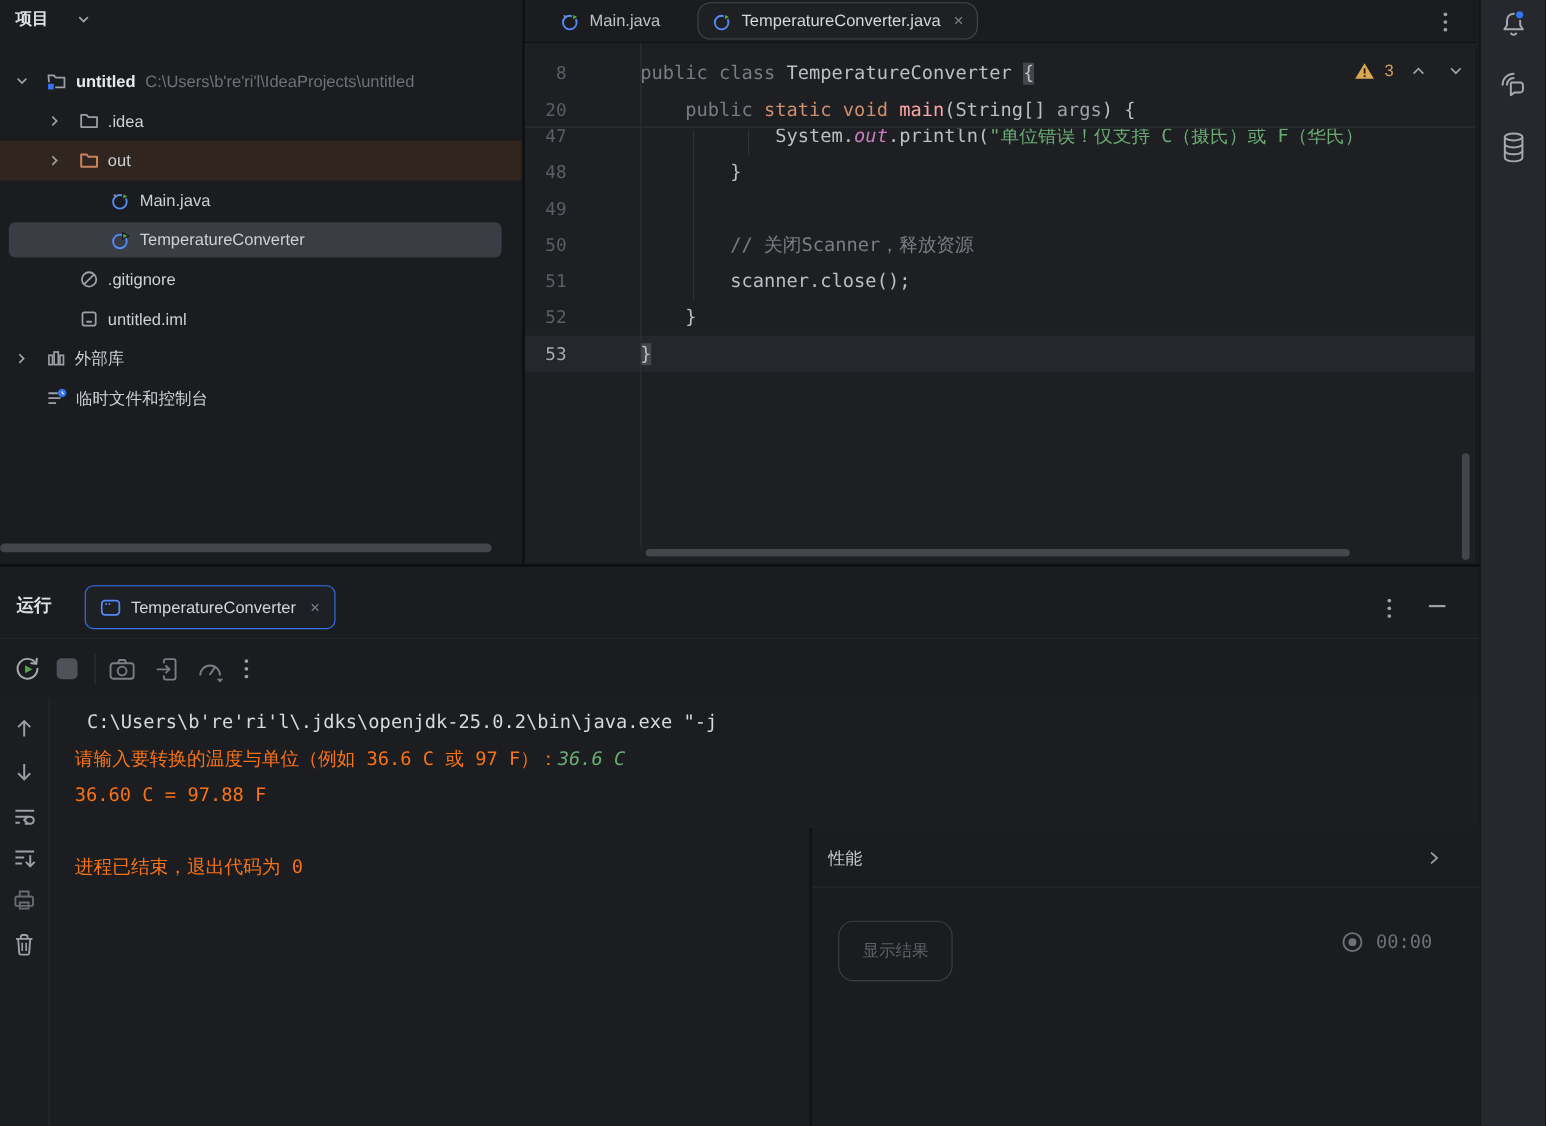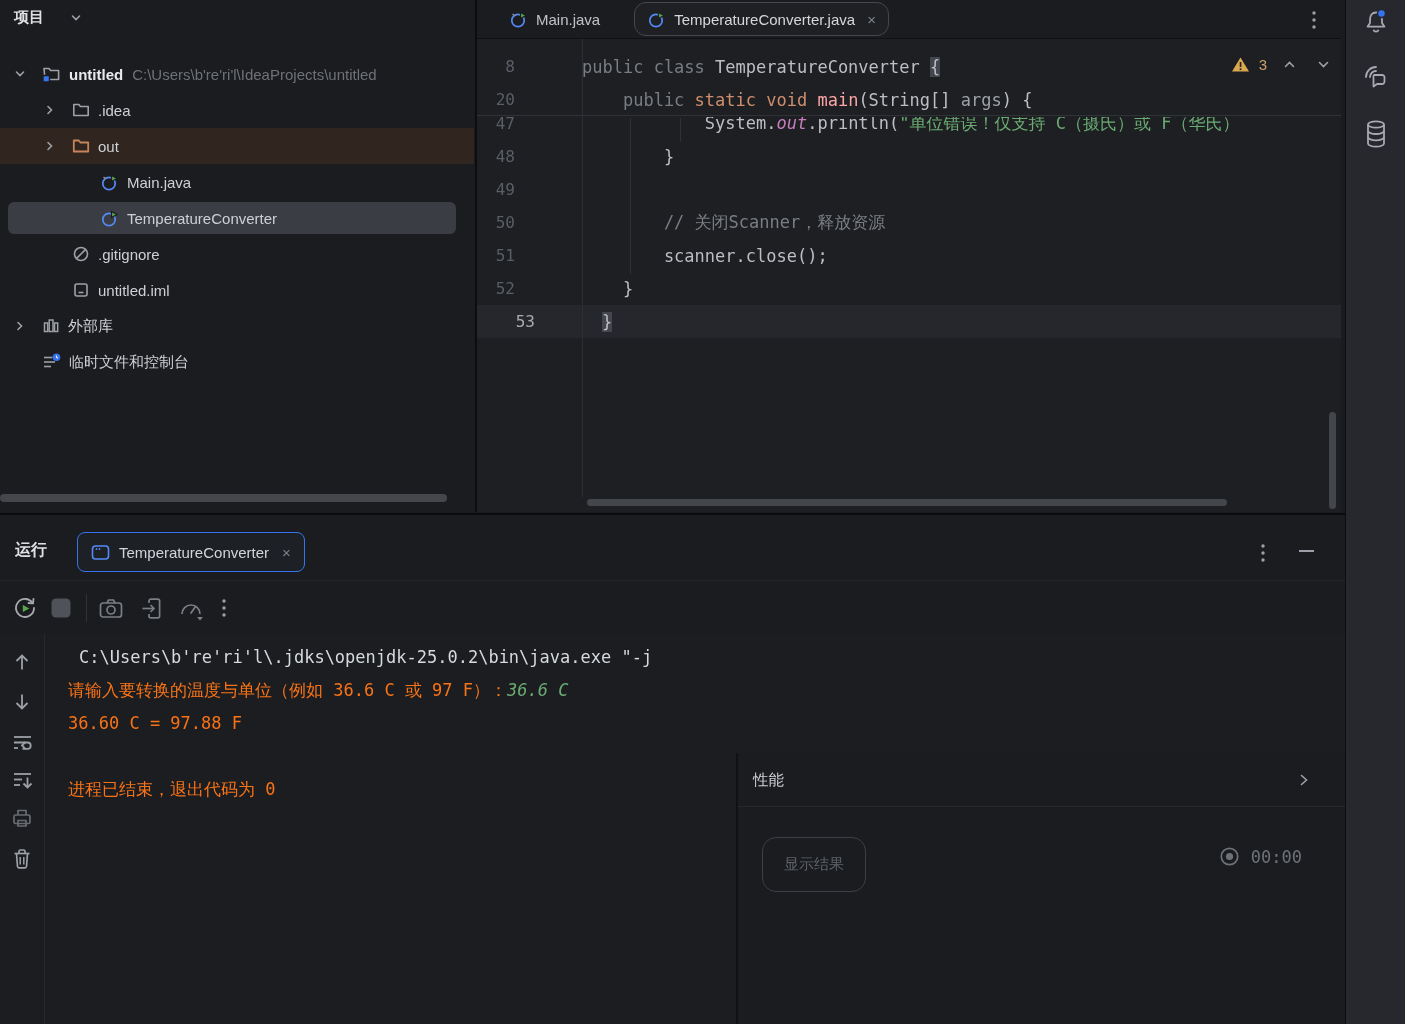--- a/index.html
+++ b/index.html
@@ -46,21 +46,21 @@
   .tab-kebab { position:absolute; right:24px; top:10px; cursor:pointer; }
 
   .ed-body { position:absolute; left:0; top:39px; right:0; bottom:0; }
   .gutter-line { position:absolute; left:105px; top:0; bottom:15px; width:1px; background:#2c2e33; z-index:5; }
   .sticky { position:absolute; left:0; top:0; right:0; height:77px; background:#1e1f22;
             border-bottom:1px solid #2f3236; z-index:3; padding-top:11px; }
   .code-scroll { position:absolute; left:0; top:78px; right:0; bottom:15px; overflow:hidden; z-index:1; }
   .code-inner { margin-top:-10px; }
   .crow { position:relative; height:33px; display:flex; align-items:center;
           font-family:"DejaVu Sans Mono","Liberation Mono",monospace; font-size:17px; }
-  .crow.current { background:#25272c;padding-left:20px; }
+  .crow.current { background:#25272c; }
   .lnum { width:38px; flex:none; text-align:right; color:#5A5E66; font-size:16px; }
   .gut-pad { width:67px; flex:none; }
   .ctext { white-space:pre; color:#BCBEC4; }
   .tk-plain { color:#BCBEC4; }
   .tk-kwdim { color:#787D83; }
   .tk-kw { color:#CF8E6D; }
   .tk-method { color:#fca5a5; }
   .tk-dim { color:#9DA2A9; }
   .tk-string { color:#6AAB73; }
   .tk-comment { color:#7A7E85; }

